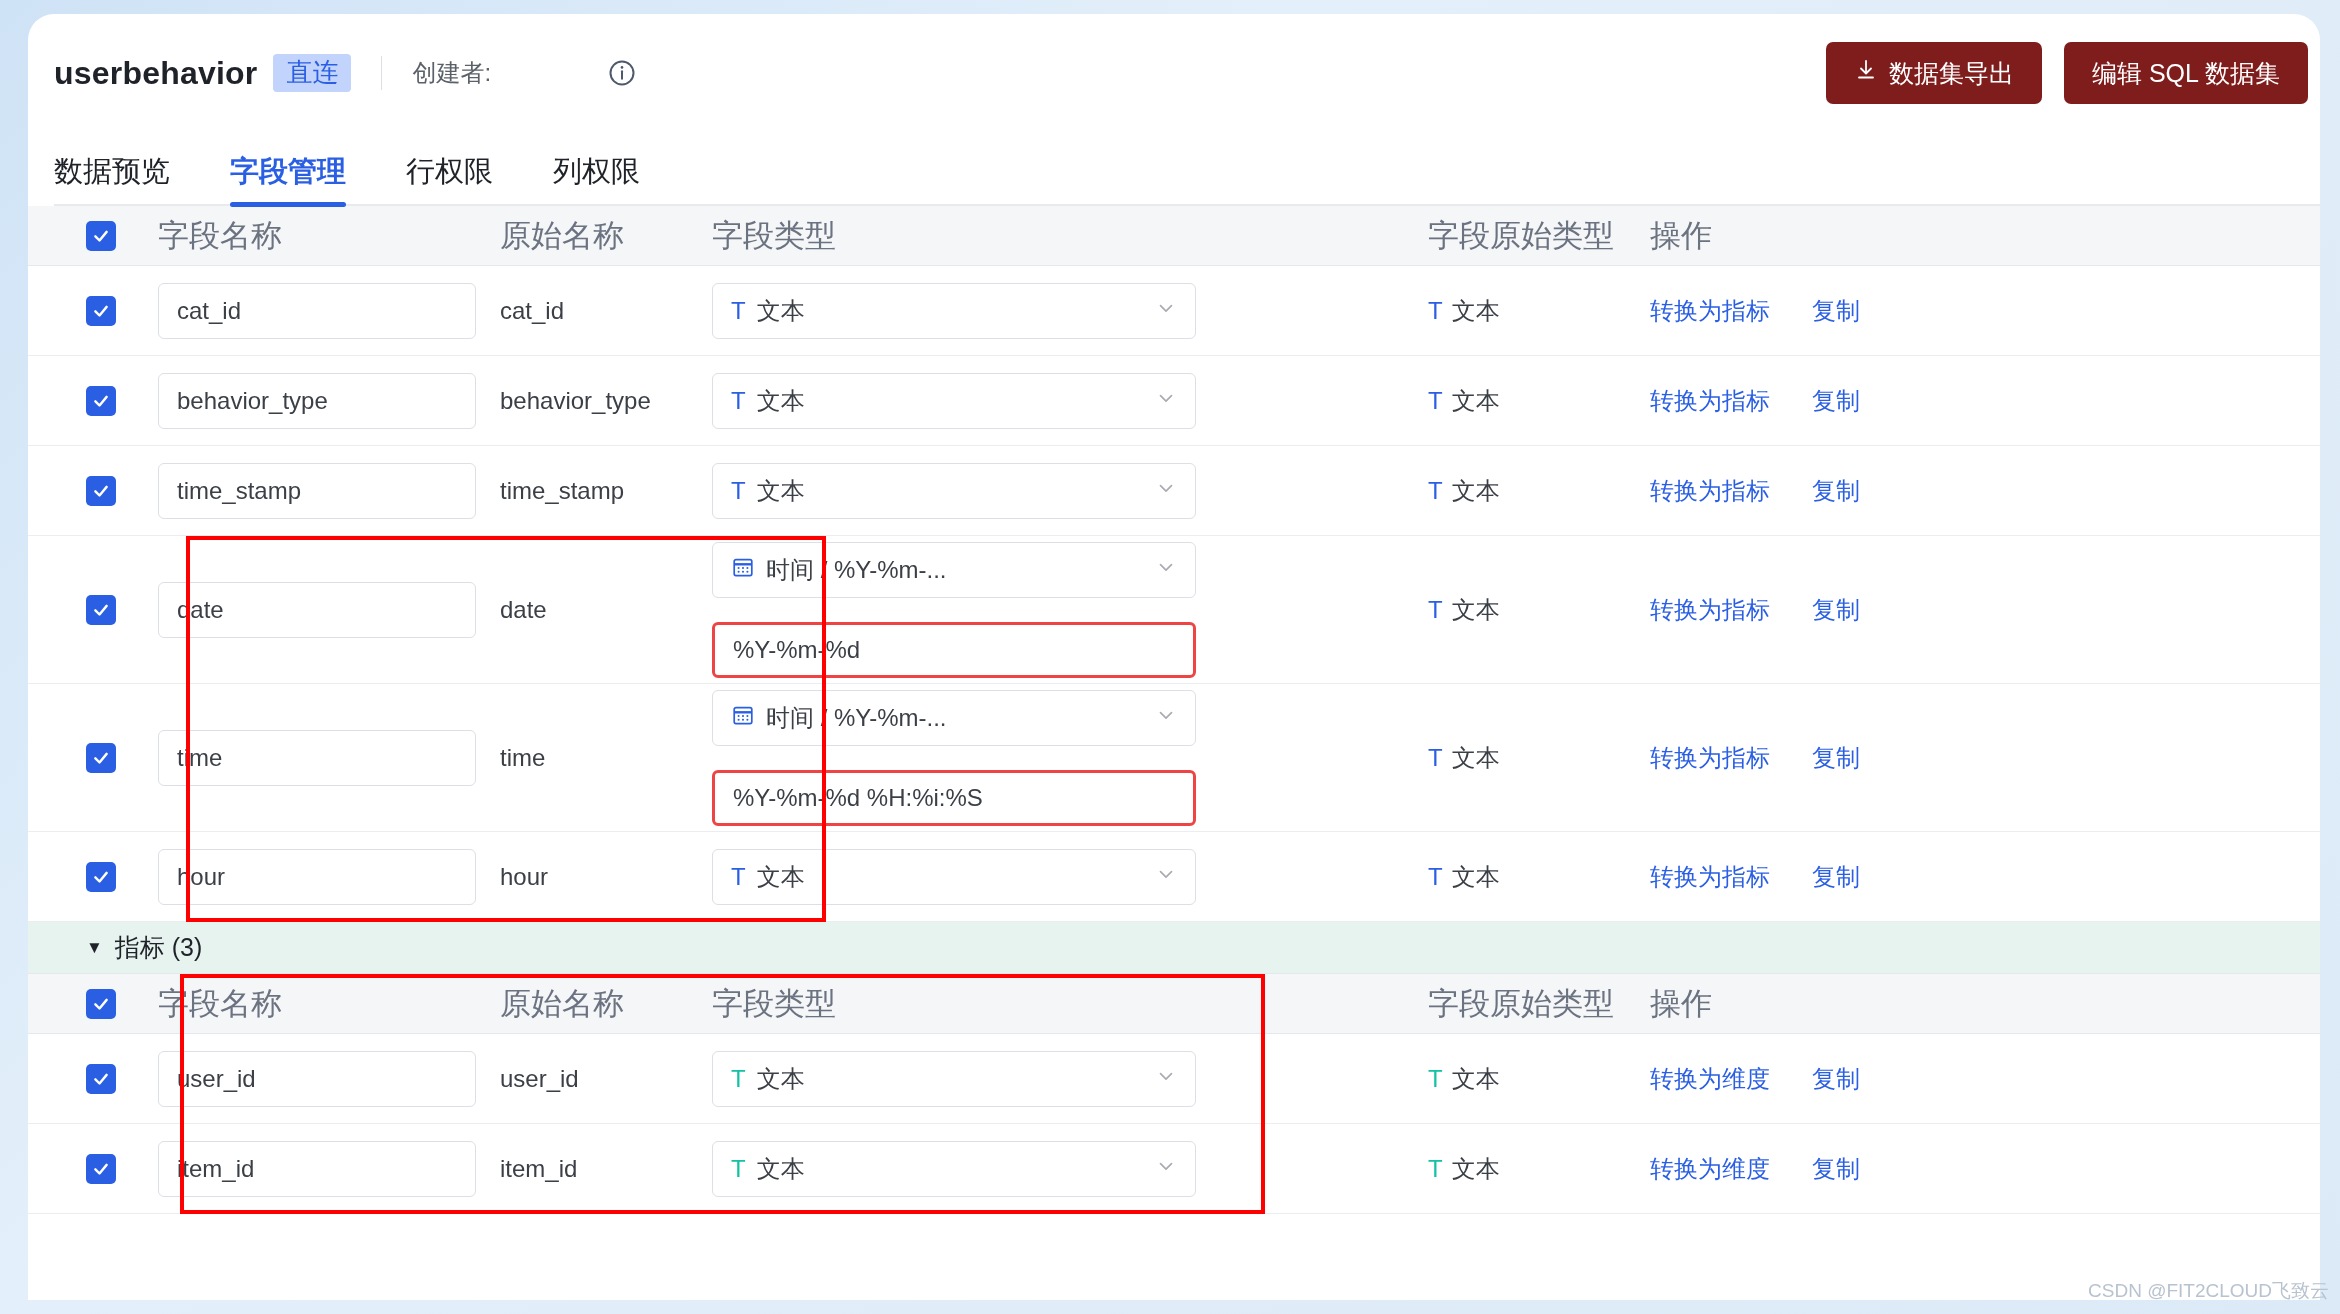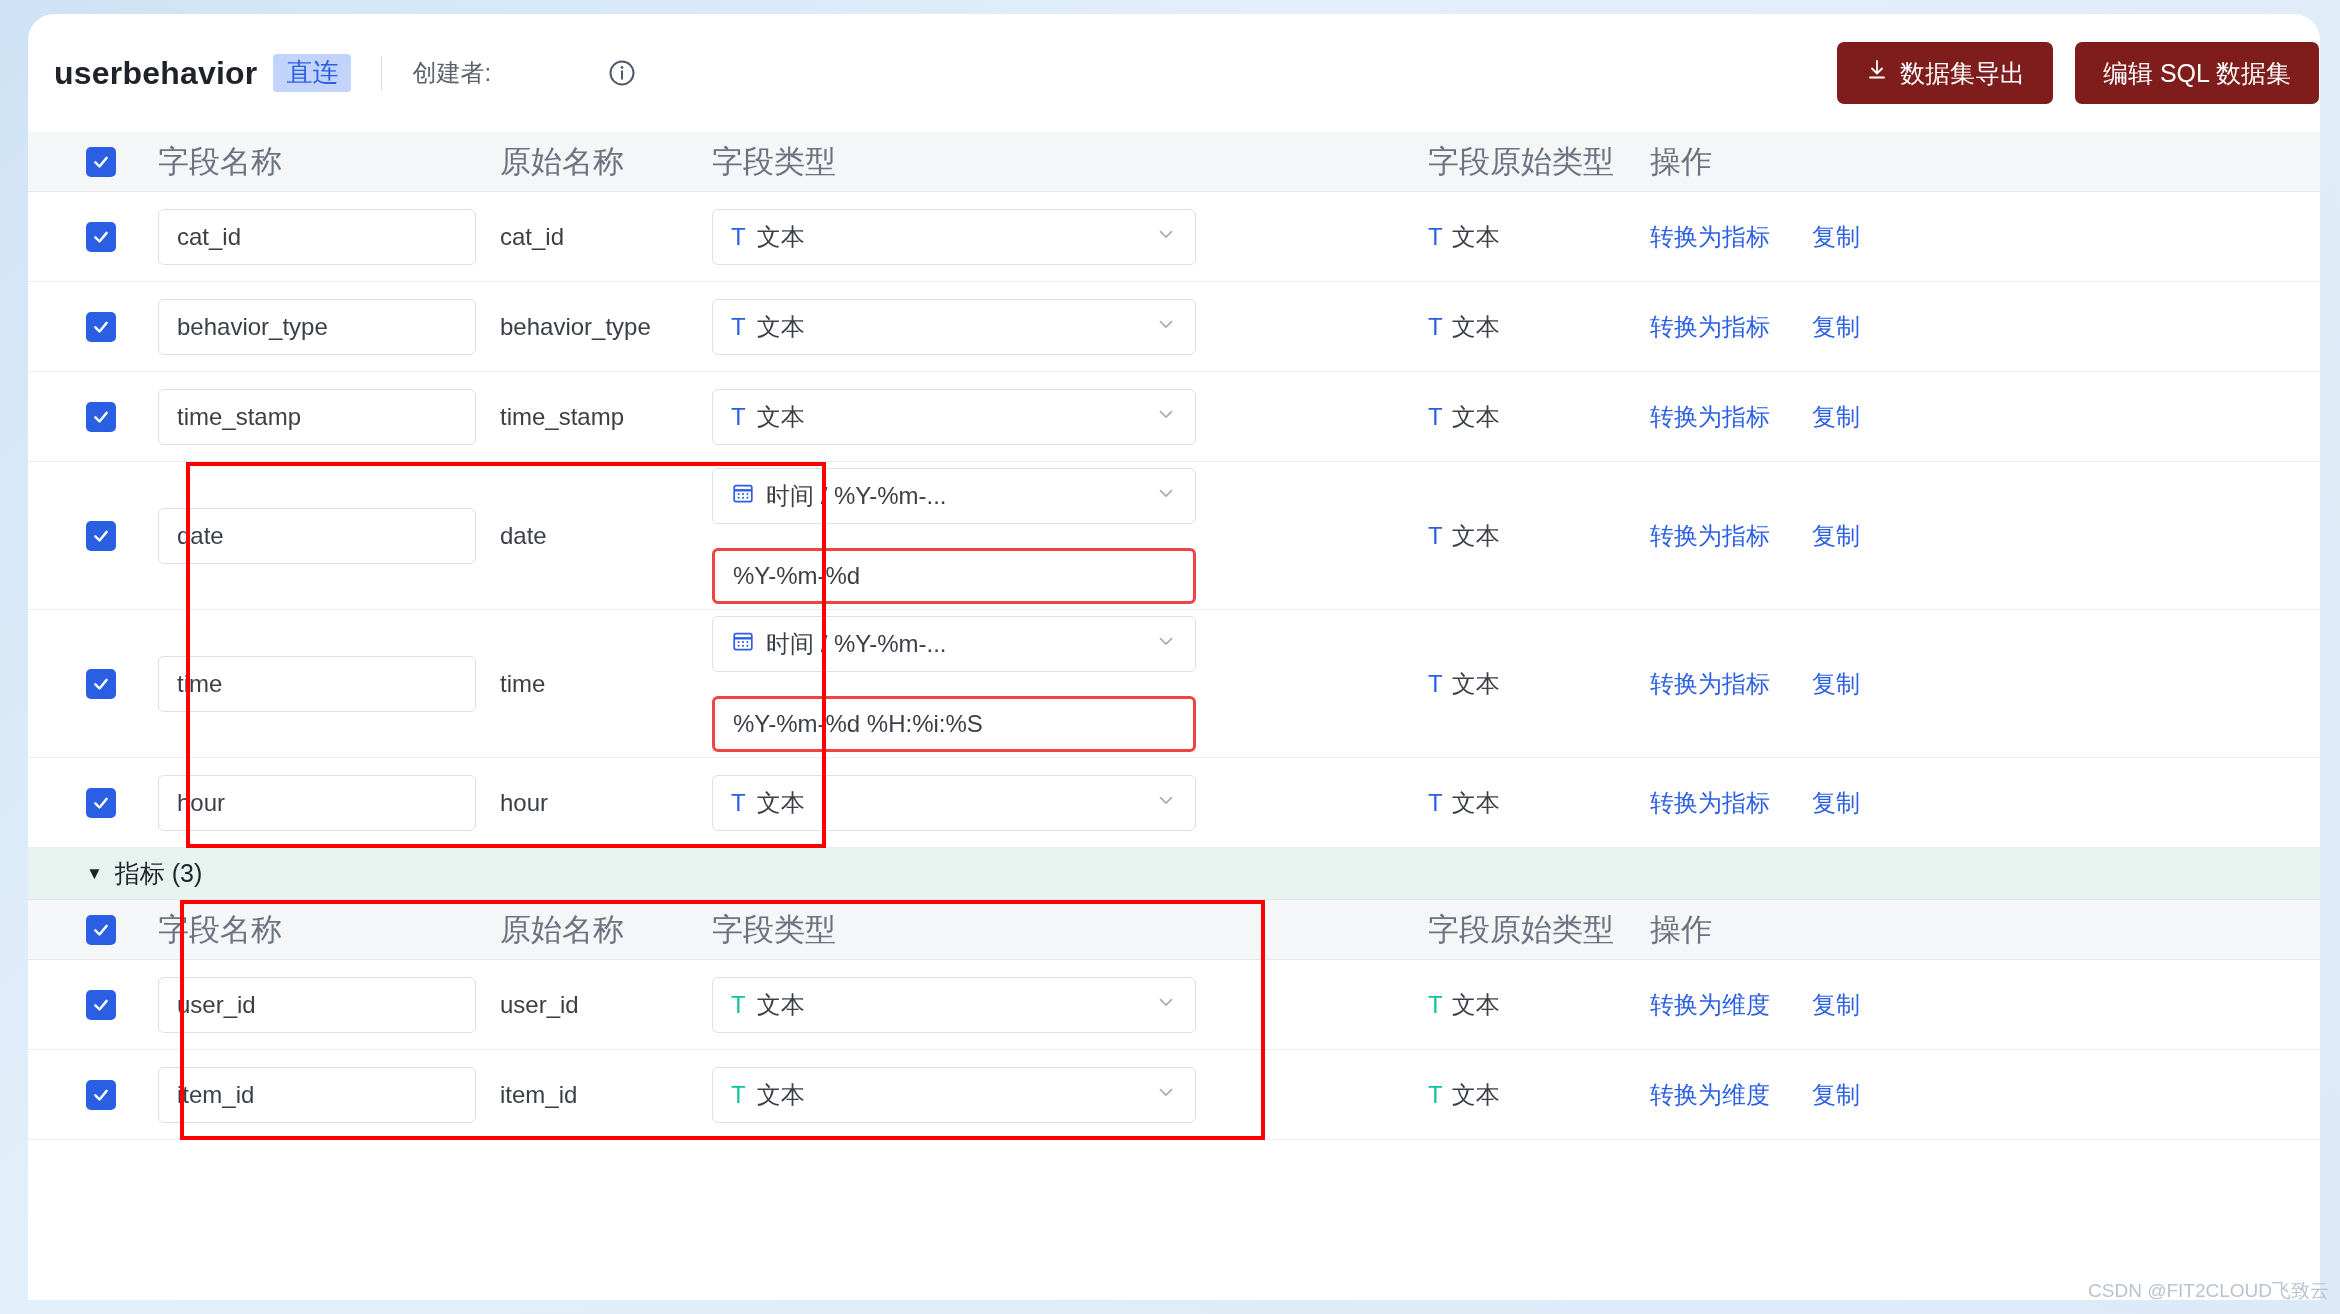--- a/index.html
+++ b/index.html
@@ -20,21 +20,21 @@
     left: 28px; top: 14px;
     width: 2292px; height: 1286px;
     background: #ffffff;
     border-radius: 26px 26px 0 0;
     overflow: hidden;
   }
   
   .header {
     position: relative;
     height: 118px;
-    padding: 0 41px 0 26px;
+    padding: 0 52px 0 26px;
     display: flex; align-items: center;
   }
   .ds-title {
     font-size: 32px; font-weight: bold; color: #1f2329;
     letter-spacing: .2px;
   }
   .tag-direct {
     margin-left: 16px;
     background: #c2d4fc; color: #2b5fe3;
     font-size: 26px;
@@ -218,20 +218,26 @@
             </svg>
           </span>
           <span>数据集导出</span>
         </button>
         <button class="btn-primary">
           <span>编辑 SQL 数据集</span>
         </button>
       </div>
     </div>
 
+    <div class="tabs">
+      <div class="tab">数据预览</div>
+      <div class="tab active">字段管理</div>
+      <div class="tab">行权限</div>
+      <div class="tab">列权限</div>
+    </div>
 
     <div class="table-area">
 
       <div class="row head">
         <div class="c-check">
           <span class="cb">
             <svg width="18" height="18" viewBox="0 0 24 24" fill="none" stroke="#fff" stroke-width="3.2" stroke-linecap="round" stroke-linejoin="round">
                 <polyline points="4.5,12.5 10,18 19.5,6.5"></polyline>
               </svg>
           </span>

